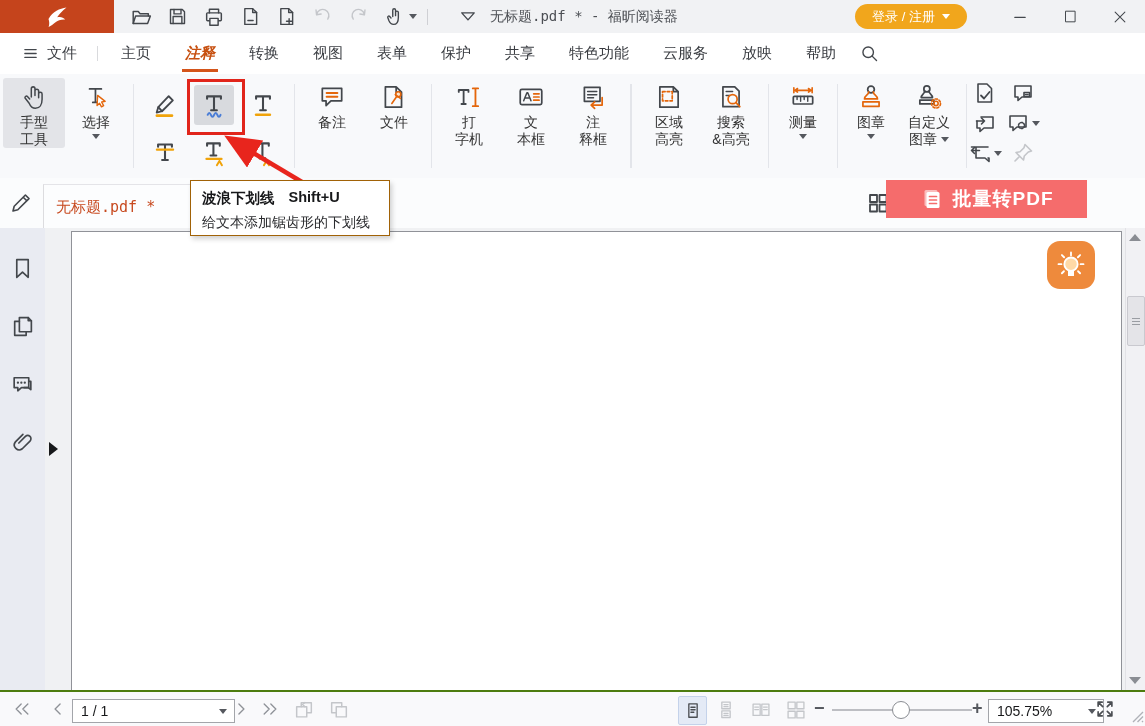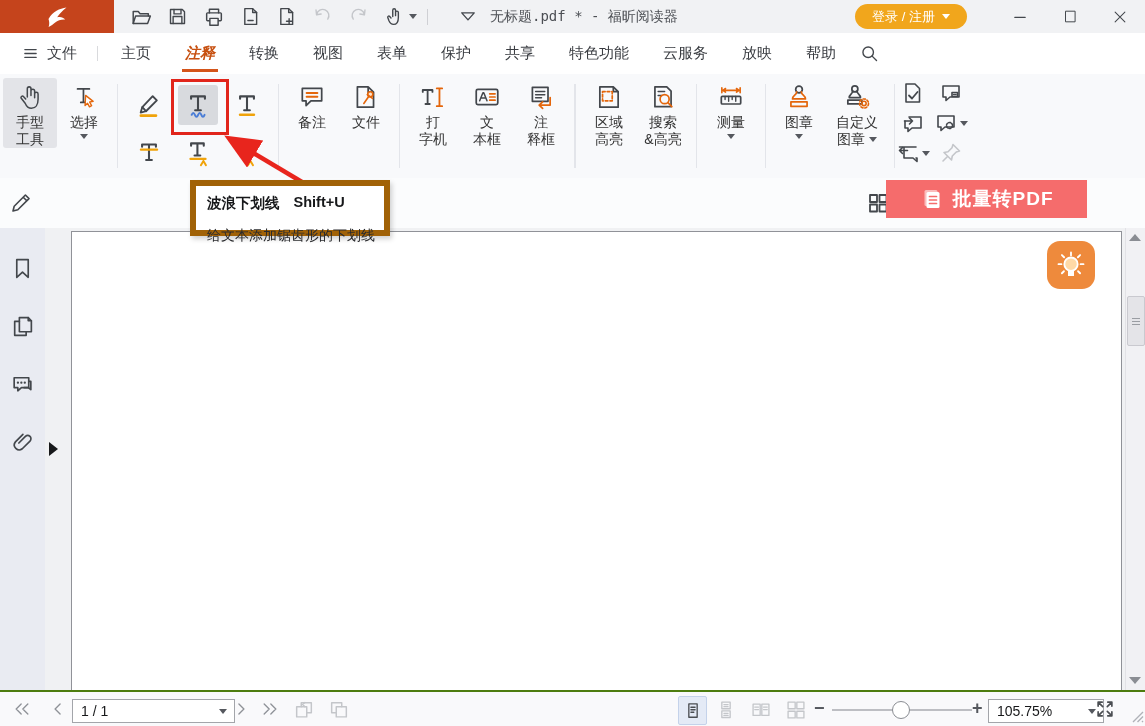--- a/index.html
+++ b/index.html
@@ -32,21 +32,21 @@
   .mb-div{width:1px;height:15px;background:#d9dadd;}
   .menu-item{position:relative;height:41px;display:flex;align-items:center;padding:0 17px;font-size:15px;color:#3a3d42;cursor:pointer;}
   .menu-item.active{color:#c75010;font-weight:bold;font-style:italic;}
   .menu-item.active::after{content:"";position:absolute;left:14px;right:14px;bottom:2px;height:3px;background:#d4541a;}
   .menu-search{margin-left:6px;cursor:pointer;}
 
   
   .ribbon{top:74px;left:0;width:1145px;height:104px;background:#f8f9fb;border-bottom:1px solid #e2e6ee;display:flex;align-items:stretch;}
   .rdiv{width:1px;background:#e3e5ea;margin:10px 0;}
   .rgroup{display:flex;align-items:flex-start;padding:4px 6px;}
-  .rbtn{width:54px;border-radius:3px;display:flex;flex-direction:column;align-items:center;padding-top:5px;gap:3px;cursor:pointer;}
+  .rbtn{width:62px;border-radius:3px;display:flex;flex-direction:column;align-items:center;padding-top:5px;gap:3px;cursor:pointer;}
   .rbtn .lbl{font-size:14px;line-height:17px;color:#333;text-align:center;white-space:nowrap;}
   .rbtn.sel{background:#e3e4e8;}
   .tgrid{display:grid;grid-template-columns:46px 52px 46px;grid-template-rows:47px 47px;place-items:center;margin-top:1px;}
   .tcell{position:relative;width:40px;height:40px;display:flex;align-items:center;justify-content:center;border-radius:3px;cursor:pointer;}
   .tcell.sel{background:#d8dade;}
   .hl-box{position:absolute;left:-7px;top:-6px;width:52px;height:50px;border:3px solid #e1251b;pointer-events:none;}
   .vstack{display:flex;flex-direction:column;justify-content:center;gap:2px;padding:2px 4px;}
   .vrow{display:flex;align-items:center;gap:7px;height:29px;font-size:14px;color:#333;cursor:pointer;white-space:nowrap;}
   .sgrid{display:grid;grid-template-columns:36px 40px;grid-template-rows:30px 30px 30px;place-items:center;margin-top:4px;}
   .scell{display:flex;align-items:center;cursor:pointer;}
@@ -88,24 +88,24 @@
   .layout-ic.on{background:#e4eaf6;border:1px solid #c4d2ea;}
   .zoom-minus,.zoom-plus{position:absolute;top:6px;font-size:18px;color:#55585e;cursor:pointer;font-weight:bold;}
   .zoom-slider{position:absolute;left:832px;top:17px;width:140px;height:2px;background:#bdbec3;cursor:pointer;}
   .zoom-knob{position:absolute;left:60px;top:-8px;width:16px;height:16px;border-radius:50%;background:#fff;border:1.5px solid #8a8d93;}
   .zoom-combo{position:absolute;left:988px;top:7px;width:99px;height:22px;background:#fff;border:1px solid #a3a5aa;
      display:flex;align-items:center;justify-content:space-between;padding:0 7px 0 8px;cursor:pointer;}
   .zoom-combo .v{font-size:14px;color:#17181a;}
   .grip{position:absolute;right:1px;bottom:1px;cursor:nwse-resize;}
 
   
-  .tooltip{position:absolute;left:190px;top:180px;width:200px;height:56px;background:#fff;border:6px solid #a16207;
+  .tooltip{position:absolute;left:190px;top:180px;width:200px;height:56px;background:#fff;border:1px solid #a16207;
      box-shadow:2px 3px 5px rgba(0,0,0,.18);z-index:50;padding:8px 8px 0 11px;box-sizing:border-box;}
   .tooltip .row1{display:flex;gap:14px;font-size:14.5px;font-weight:bold;color:#17181a;white-space:nowrap;}
-  .tooltip .row2{margin-top:14px;font-size:14px;color:#2a2b2e;white-space:nowrap;}
+  .tooltip .row2{margin-top:6px;font-size:14px;color:#2a2b2e;white-space:nowrap;}
   .red-arrow{position:absolute;left:212px;top:124px;z-index:40;pointer-events:none;}
 </style>
 </head>
 <body>
 
 <div class="app">
 
   <div class="titlebar abs">
     <div class="logo">
       <svg width="24" height="24" viewBox="0 0 24 24">
@@ -492,20 +492,23 @@
           <path d="M3 9 L8 4 L13 9" stroke="#8a8f98" stroke-width="2.2"></path>
         </svg>
     </div>
   </div>
 
   <div class="tabbar abs">
     <div class="doc-edit">
       <svg class="i" width="24" height="24" viewBox="0 0 24 24">
           <path d="M4 20 l1.2-4.8 L16.4 4 l3.6 3.6 L8.8 18.8 Z M14.2 6.2 l3.6 3.6"></path>
         </svg>
+    </div>
+    <div class="doc-tab">
+      <span class="t">无标题.pdf *</span>
     </div>
     <div class="grid-ic">
       <svg class="i" width="24" height="24" viewBox="0 0 24 24" style="stroke-width:1.8;">
           <rect x="4" y="4" width="7" height="7"></rect>
           <rect x="13.5" y="4" width="7" height="7"></rect>
           <rect x="4" y="13.5" width="7" height="7"></rect>
           <rect x="13.5" y="13.5" width="7" height="7"></rect>
         </svg>
     </div>
     <div class="swap-ic">

